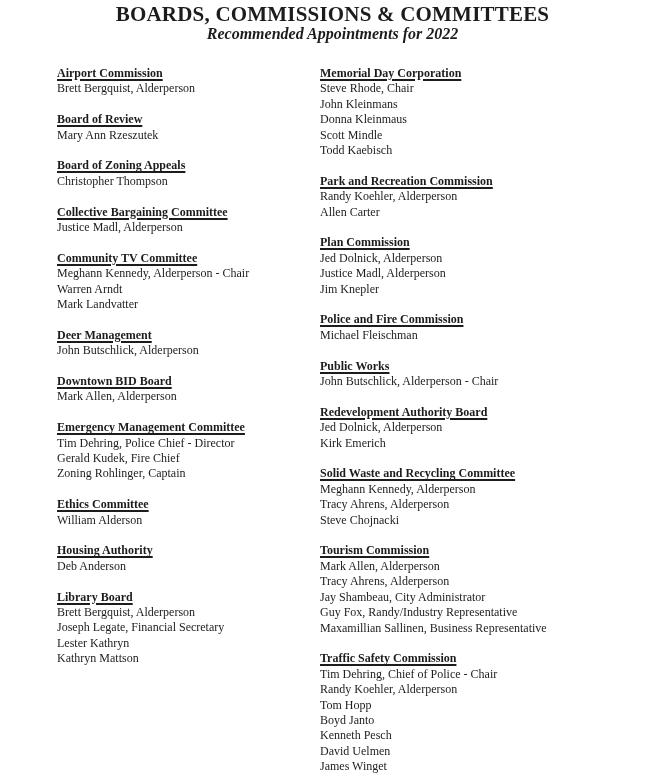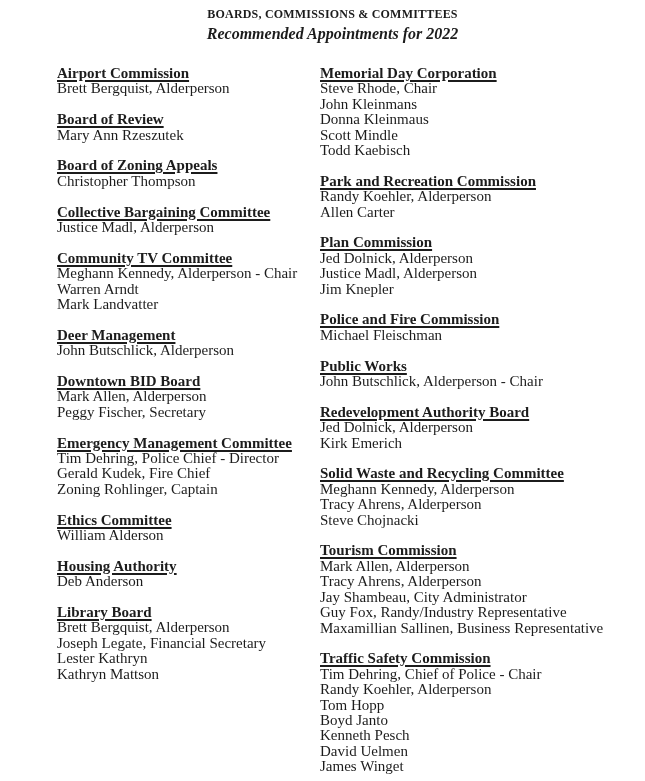--- a/index.html
+++ b/index.html
@@ -22,37 +22,37 @@
   }
   .doc-header {
     text-align: center;
     margin-bottom: 23px;
     
     margin-left: -37px;
     margin-right: 0;
     padding-left: 20px;
   }
   .doc-title {
-    font-size: 12px;
+    font-size: 21px;
     font-weight: bold;
     line-height: 20px;
     letter-spacing: 0.2px;
   }
   .doc-subtitle {
     font-size: 16px;
     font-weight: bold;
     font-style: italic;
     line-height: 19px;
   }
   .columns {
     display: flex;
     align-items: flex-start;
   }
   .column {
-    font-size: 15px;
+    font-size: 12px;
     line-height: 15.4px;
   }
   .column.left  { width: 263px; flex: 0 0 263px; }
   .column.right { flex: 1 1 auto; }
   .group {
     margin: 0 0 15.4px 0;
   }
   .committee-heading {
     font-weight: bold;
     text-decoration: underline;
@@ -115,21 +115,20 @@
     <div class="committee-heading">Deer Management</div>
     <div class="member-list">
             <div class="member-line">John Butschlick, Alderperson</div>
           </div>
   </div>
 
   <div class="group">
     <div class="committee-heading">Downtown BID Board</div>
     <div class="member-list">
             <div class="member-line">Mark Allen, Alderperson</div>
-            <div class="member-line">Peggy Fischer, Secretary</div>
           </div>
   </div>
 
   <div class="group">
     <div class="committee-heading">Emergency Management Committee</div>
     <div class="member-list">
             <div class="member-line">Tim Dehring, Police Chief - Director</div>
             <div class="member-line">Gerald Kudek, Fire Chief</div>
             <div class="member-line">Zoning Rohlinger, Captain</div>
           </div>

